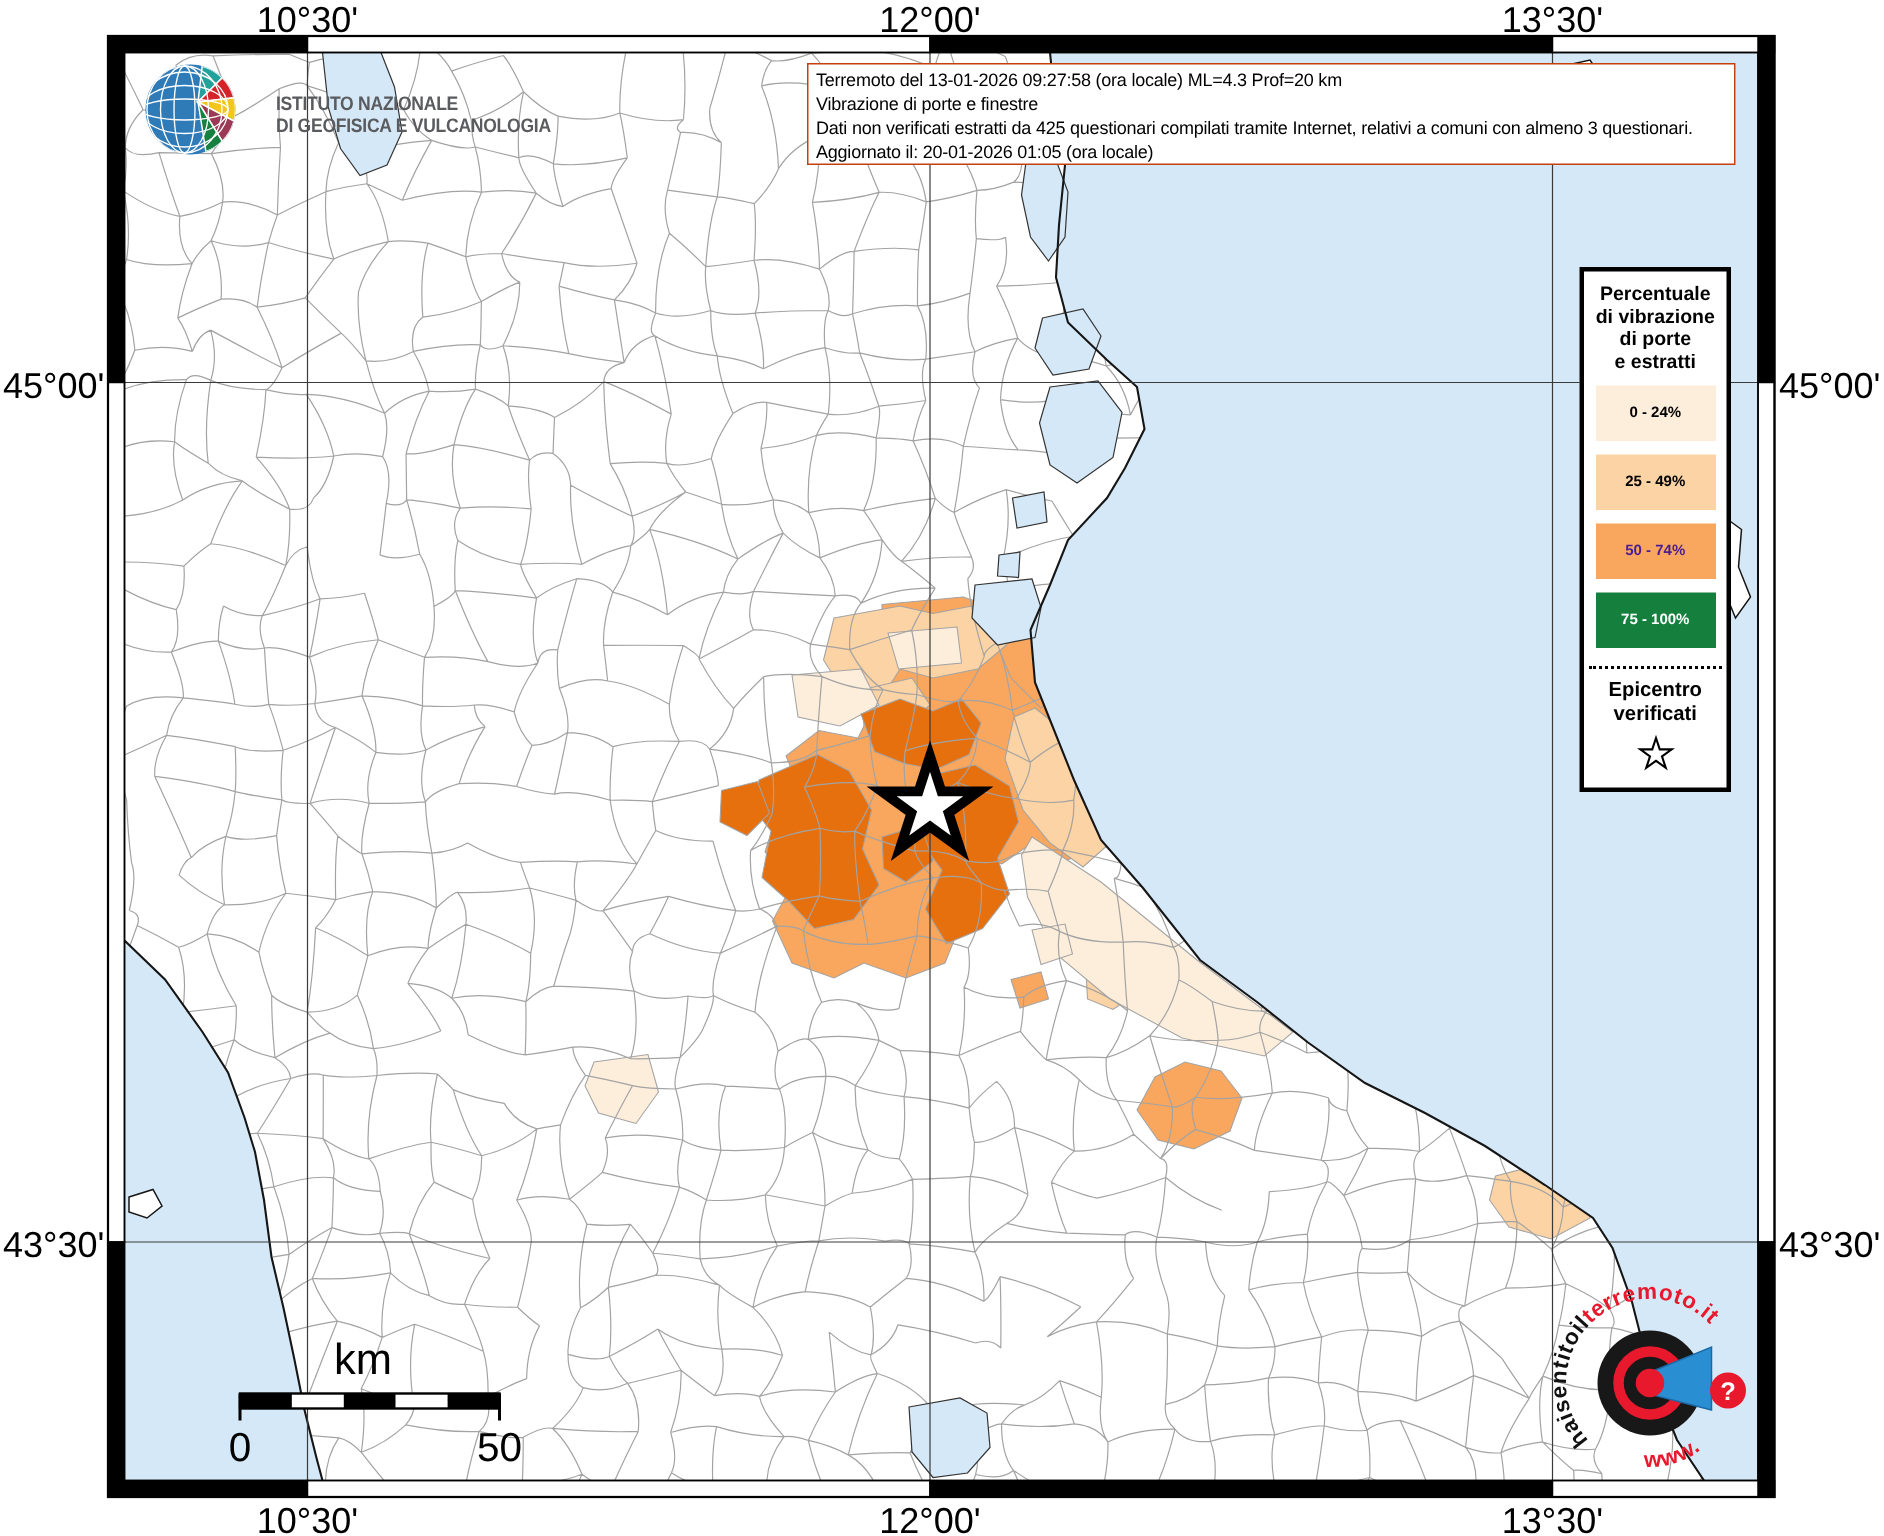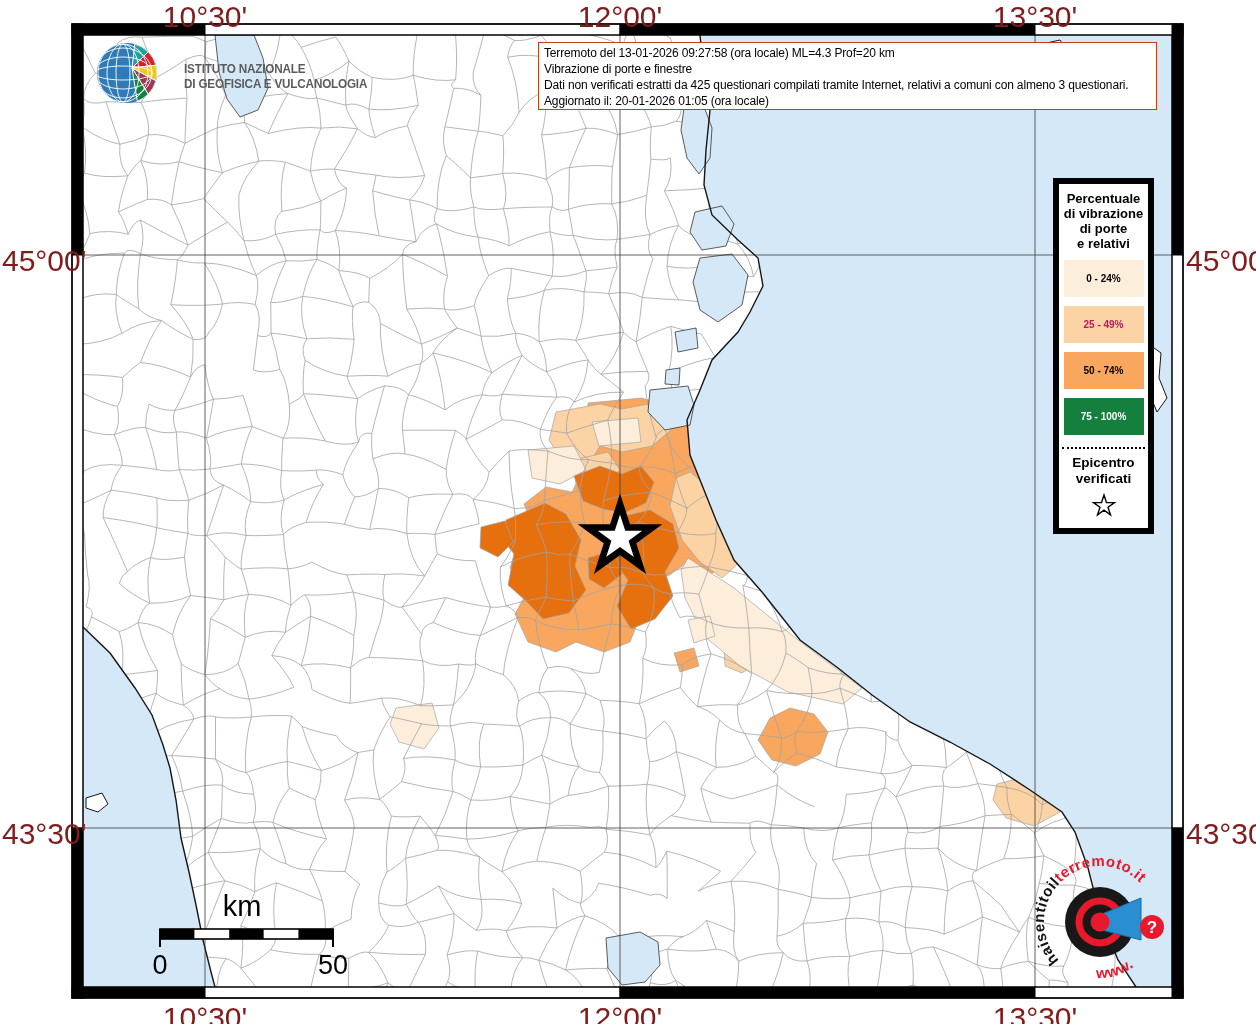--- a/index.html
+++ b/index.html
@@ -1,31 +1,31 @@
 <!DOCTYPE html>
 <html><head>
 <meta charset="utf-8">
 <style>
   html,body{margin:0;padding:0;background:#fff;}
   .stage{position:relative;width:1256px;height:1024px;background:#ffffff;
          font-family:"Liberation Sans",sans-serif;overflow:hidden;color:#000;}
   #map-svg{position:absolute;left:0;top:0;}
-  .axis-label{position:absolute;font-size:30px;color:#7f1d1d;white-space:nowrap;}
+  .axis-label{position:absolute;font-size:24px;color:#000000;white-space:nowrap;}
   .axis-top{top:0px;transform:translateX(-50%);}
   .axis-bottom{top:1001px;transform:translateX(-50%);}
   .title-box{position:absolute;left:538px;top:42px;width:619px;height:68px;
     box-sizing:border-box;border:1px solid #c2410c;background:#fff;
     padding:2px 5px;font-size:12px;letter-spacing:-0.15px;line-height:16px;
     white-space:nowrap;overflow:hidden;z-index:5;}
   .ingv{position:absolute;left:96px;top:42px;display:flex;gap:26px;z-index:5;}
   .ingv-text{margin-top:20px;font-size:13px;line-height:14.5px;color:#5a5b5e;
     font-weight:bold;letter-spacing:-0.2px;transform:scaleX(.9);transform-origin:left top;
     white-space:nowrap;}
   .legend{position:absolute;left:1053px;top:178px;width:101px;box-sizing:border-box;
-    border:6px solid #000000;background:#fff;text-align:center;padding:7px 0 8px;z-index:5;}
+    border:3px solid #000000;background:#fff;text-align:center;padding:7px 0 8px;z-index:5;}
   .legend-title{font-weight:bold;font-size:13px;line-height:15px;}
   .swatch{width:80px;height:37px;margin:9px auto 0;display:flex;align-items:center;
     justify-content:center;font-weight:bold;font-size:10px;}
   .legend-divider{margin:12px 3px 6px;border-top:2px dotted #000;height:0;}
   .legend-epi{font-weight:bold;font-size:13.5px;line-height:15.5px;}
   .legend-star{display:block;margin:6px auto 2px;}
   .scalebar-svg{position:absolute;left:148px;top:884px;z-index:4;}
   .footer-logo{position:absolute;left:1028px;top:848px;z-index:6;}
   .footer-logo text{font-weight:bold;}
 </style>
@@ -166,25 +166,25 @@
     <div>Vibrazione di porte e finestre</div>
     <div>Dati non verificati estratti da 425 questionari compilati tramite Internet, relativi a comuni con almeno 3 questionari.</div>
     <div>Aggiornato il: 20-01-2026 01:05 (ora locale)</div>
   </div>
 
   <div class="legend">
     <div class="legend-title">
       <div>Percentuale</div>
       <div>di vibrazione</div>
       <div>di porte</div>
-      <div>e relativi</div>
+      <div>e estratti</div>
     </div>
     <div class="swatch" style="background: rgb(253, 238, 220); color: rgb(0, 0, 0);">0 - 24%</div>
-    <div class="swatch" style="background: rgb(252, 211, 164); color: #be185d;">25 - 49%</div>
-    <div class="swatch" style="background: rgb(249, 167, 94); color: #000000;">50 - 74%</div>
+    <div class="swatch" style="background: rgb(252, 211, 164); color: #000000;">25 - 49%</div>
+    <div class="swatch" style="background: rgb(249, 167, 94); color: #4c1d95;">50 - 74%</div>
     <div class="swatch" style="background: #15803d; color: rgb(255, 255, 255);">75 - 100%</div>
     <div class="legend-divider"></div>
     <div class="legend-epi">
       <div>Epicentro</div>
       <div>verificati</div>
     </div>
     <svg class="legend-star" width="26" height="26" viewBox="0 0 26 26">
       <path d="M13,3 L15.5,10.6 23.5,10.6 17,15.3 19.5,22.9 13,18.2 6.5,22.9 9,15.3 2.5,10.6 10.5,10.6 Z" fill="#fff" stroke="#000" stroke-width="1.4"></path>
     </svg>
   </div>

